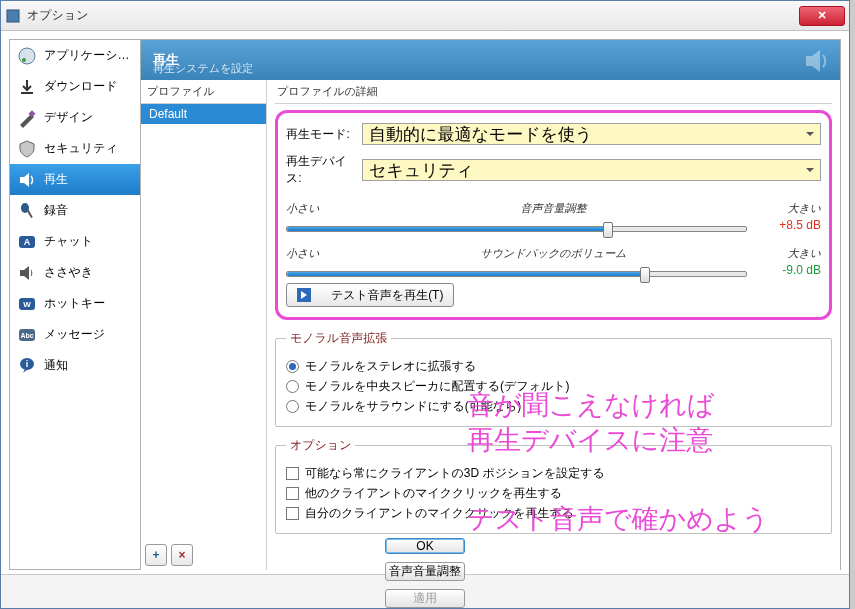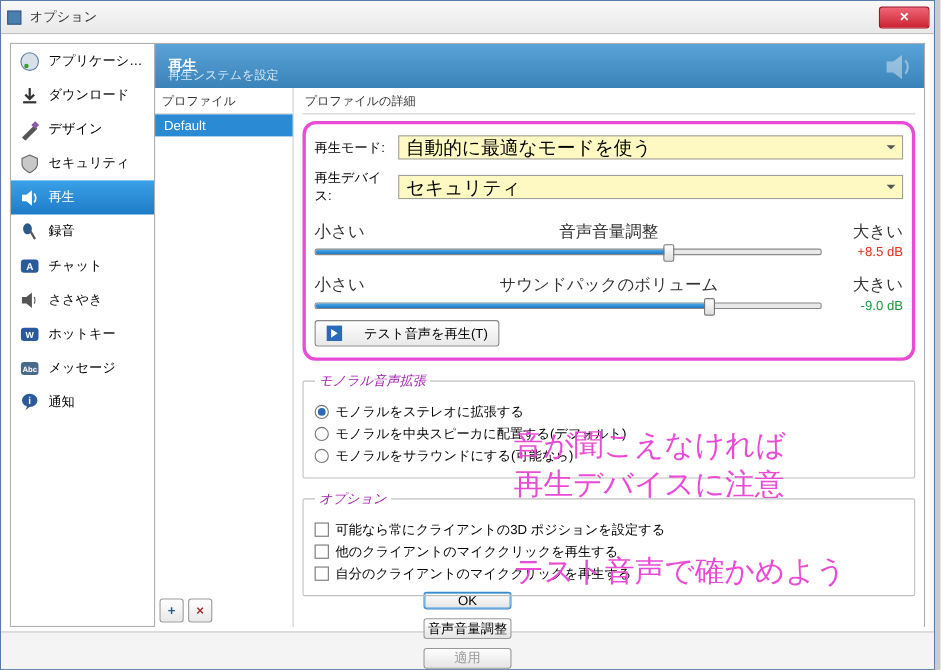--- a/index.html
+++ b/index.html
@@ -41,38 +41,38 @@
 .detail .colhead { padding: 4px 2px; font-size: 11px; color: #333; border-bottom: 1px solid #d0d0d0; }
 
 .highlight-box { border: 3px solid #ea4bd6; border-radius: 12px; padding: 10px 8px 10px 8px; margin-top: 6px; }
 
 .formrow { display: flex; align-items: center; margin-bottom: 8px; gap: 6px; }
 .formrow .flabel { width: 70px; font-size: 12px; text-align: left; }
 .select { flex: 1; height: 22px; border: 1px solid #a0a0a0; background: #fef9c3; padding: 0 20px 0 6px; font-size: 17px; position: relative; display:flex; align-items:center; cursor:pointer; }
 .select::after { content:""; position:absolute; right:6px; top:8px; border:4px solid transparent; border-top-color:#555; }
 
 .slider-block { margin: 14px 0 6px 0; }
-.slider-labels { display: flex; font-size: 15px; color: #333; margin-bottom: 2px; }
+.slider-labels { display: flex; font-size: 11px; color: #333; margin-bottom: 2px; font-style: italic; }
 .slider-labels .l { width: 48px; text-align:left; }
 .slider-labels .c { flex: 1; text-align: center; }
 .slider-labels .r { width: 48px; text-align:right; }
-.slider-row { display: flex; align-items: center; gap: 24px; }
+.slider-row { display: flex; align-items: flex-end; gap: 24px; }
 .slider-track { flex: 1; height: 6px; border: 1px solid #888; border-radius: 2px; background: #e8e8e8; position: relative; }
 .slider-fill { position:absolute; left:0; top:0; bottom:0; background: linear-gradient(#4aa8e8,#1a78c8); border-radius:2px 0 0 2px; }
 .slider-thumb { position:absolute; top:-5px; width:10px; height:16px; background: linear-gradient(#fff,#ddd); border:1px solid #777; border-radius:2px; transform:translateX(-5px); cursor:pointer; }
 .slider-val { width: 50px; text-align: right; font-size: 12px; }
 .val-red { color: #e03020; }
 .val-green { color: #1a9a3a; }
 
 .test-btn { display: inline-flex; align-items: center; gap: 20px; height: 24px; padding: 0 10px; border: 1px solid #888; background: linear-gradient(#fff,#e8e8e8); border-radius: 3px; cursor: pointer; font-size: 12px; margin-top: 0;}
 .test-btn .pi { width:14px; height:14px; background:#2a6ab8; display:flex; align-items:center; justify-content:center; }
 .test-btn .pi::before { content:""; border:4px solid transparent; border-left:6px solid #fff; margin-left:3px;}
 
 fieldset { border: 1px solid #c0c0c0; border-radius: 2px; margin-top: 10px; padding: 8px 10px 8px 10px; }
-fieldset legend { font-size: 12px; padding: 0 4px; color: #a21caf; font-style: italic; }
+fieldset legend { font-size: 12px; padding: 0 4px; color: #7f1d1d; }
 .radio-row, .check-row { display:flex; align-items:center; gap:6px; margin: 3px 0; font-size: 12px; }
 .radio { width:13px; height:13px; border:1px solid #777; border-radius:50%; display:inline-flex; align-items:center; justify-content:center; background:#fff; cursor:pointer;}
 .radio.on::after { content:""; width:7px; height:7px; background:#2a6ab8; border-radius:50%; }
 .check { width:13px; height:13px; border:1px solid #777; background:#fff; cursor:pointer; }
 
 .footer { height: 34px; border-top: 1px solid #c8c8c8; display:flex; align-items:center; justify-content:flex-end; gap:8px; padding: 0 12px; background:#f4f4f4;flex-direction:column;}
 .footer .fbtn { min-width: 80px; height: 22px; border:1px solid #999; background:linear-gradient(#fff,#e4e4e4); border-radius:3px; font-size:12px; cursor:pointer; }
 .footer .fbtn.primary { border-color:#3a8ad0; box-shadow: 0 0 0 1px #7ab8e8 inset; }
 .footer .fbtn:disabled { color:#999; cursor:default; }
 

